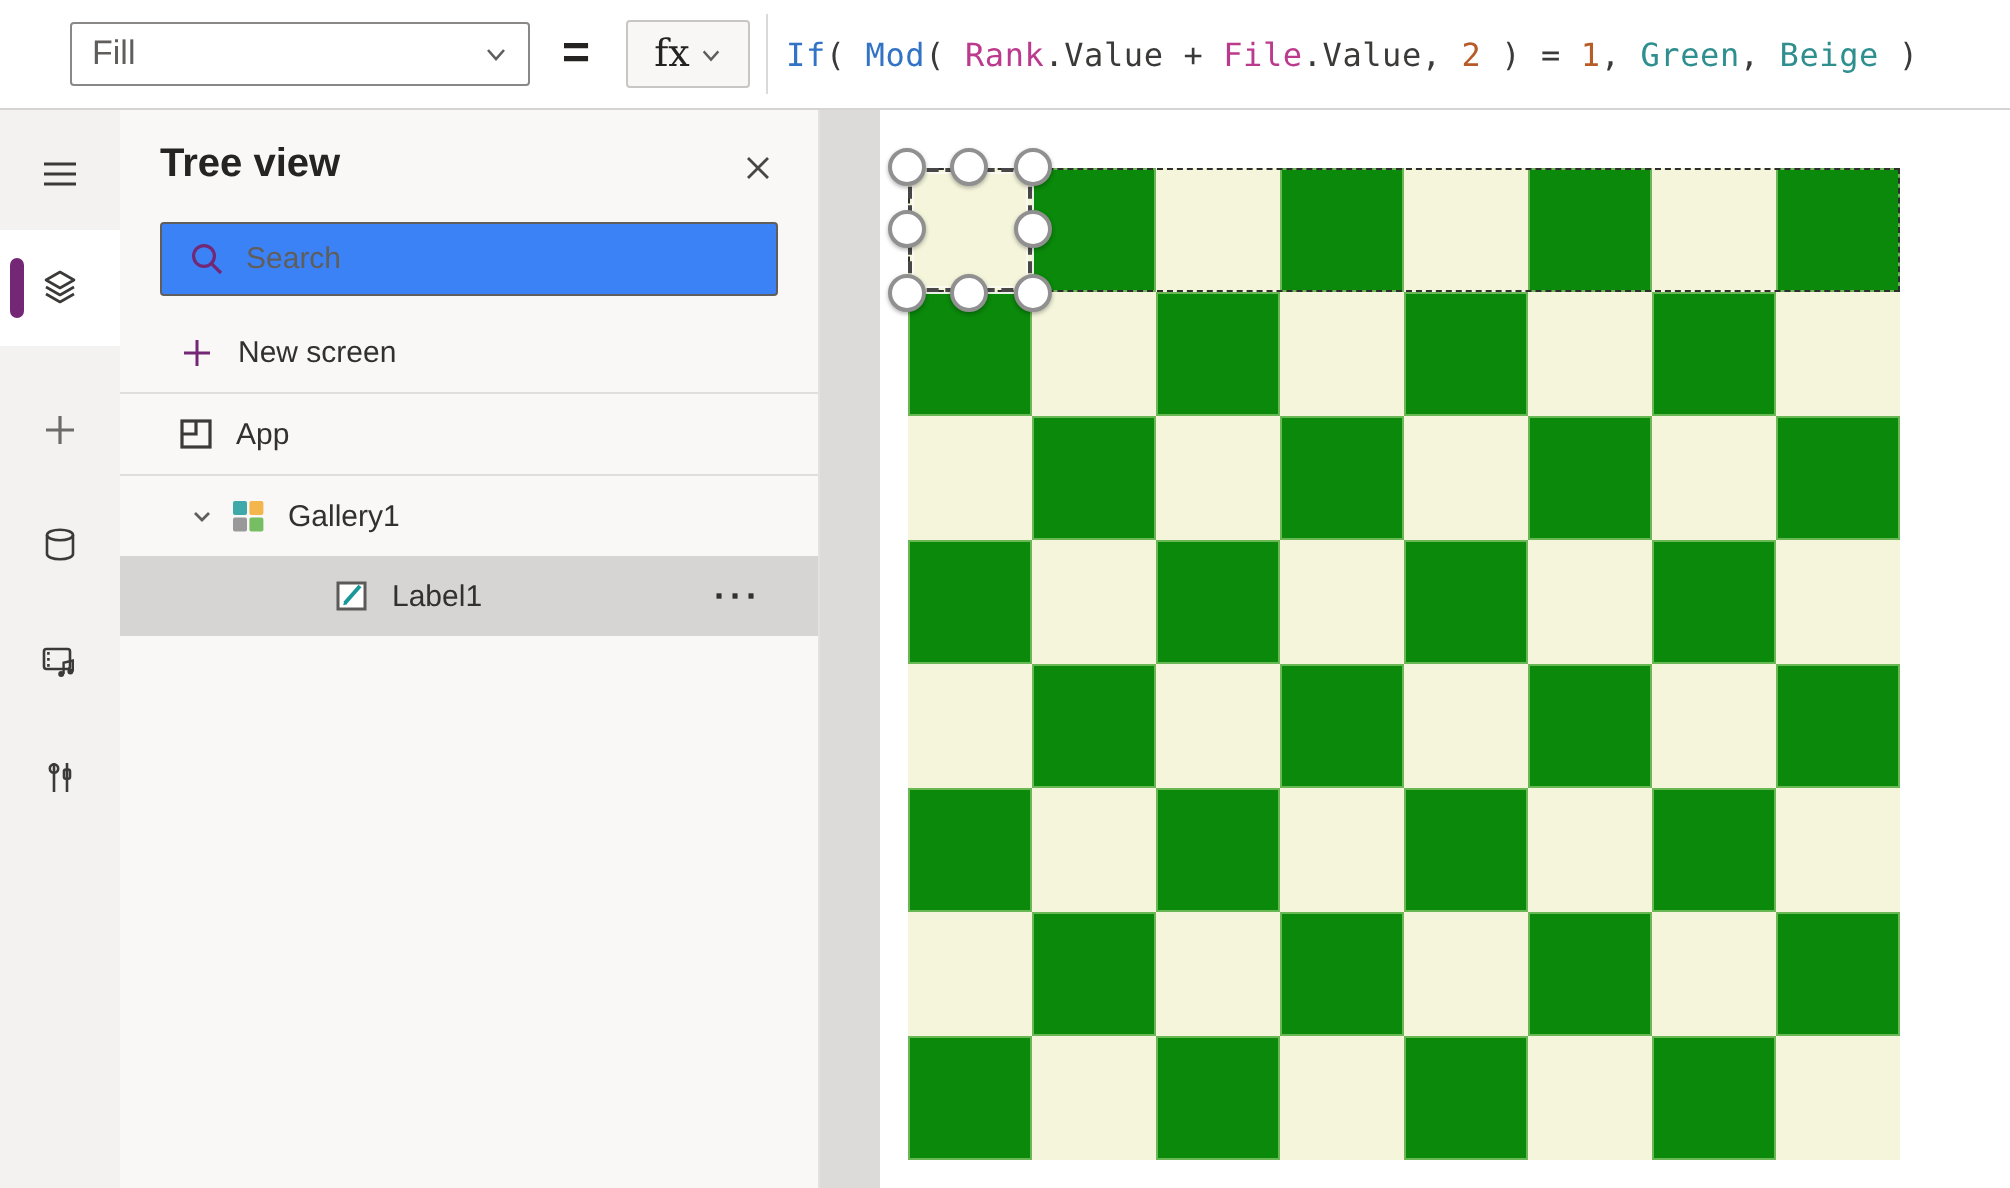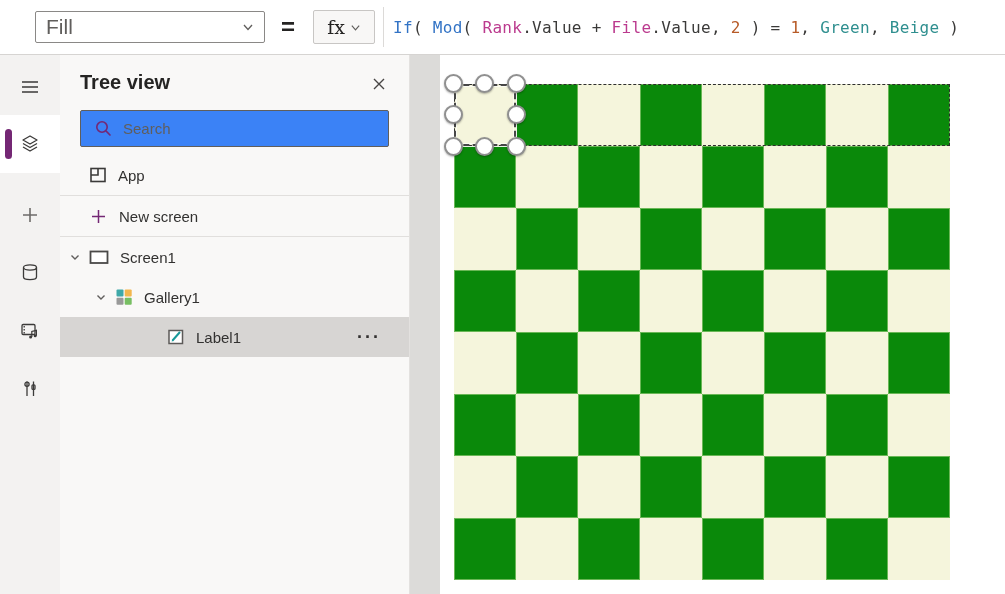--- a/index.html
+++ b/index.html
@@ -5,21 +5,21 @@
   * { margin:0; padding:0; box-sizing:border-box; }
   html,body { width:1005px; height:594px; overflow:hidden; }
   body { font-family:"Liberation Sans", sans-serif; background:#fff; color:#323130; }
   .app { width:1005px; height:594px; display:flex; flex-direction:column; }
 
   
   .topbar { height:55px; flex:0 0 55px; background:#fff; border-bottom:1px solid #d6d4d2;
             display:flex; align-items:center; padding-left:35px; }
   .prop-select { width:230px; height:32px; border:1px solid #8a8886; border-radius:2px;
                  background:#fff; display:flex; align-items:center; justify-content:space-between;
-                 padding:0 10px; color:#605e5c; font-size:21px; cursor:pointer; }
+                 padding:0 10px; color:#605e5c; font-size:17px; cursor:pointer; }
   .equals { margin:0 18px 0 16px; font-size:24px; font-weight:700; color:#242322; }
   .fx-btn { width:62px; height:34px; border:1px solid #c8c6c4; background:#f8f7f6; border-radius:2px;
             display:flex; align-items:center; justify-content:center; gap:5px; cursor:pointer; }
   .fx-glyph { font-family:"DejaVu Serif", serif; font-size:19px; color:#242322; }
   .formula { flex:1; height:40px; margin-left:8px; border-left:1px solid #dcdad8;
              display:flex; align-items:center; padding-left:9px; white-space:pre; overflow:hidden;
              font-family:"DejaVu Sans Mono", monospace; font-size:16px; letter-spacing:.3px; }
   .tok-plain    { color:#3b3a39; }
   .tok-function { color:var(--c-func); }
   .tok-identifier { color:var(--c-ident); }
@@ -167,44 +167,35 @@
       <div class="search-wrap">
         <span class="search-icon">
           <svg width="19" height="19" viewBox="0 0 19 19" fill="none" stroke="#742774" stroke-width="1.6">
               <circle cx="8" cy="8" r="5.2"></circle>
               <path d="M11.9 11.9 L16.5 16.5"></path>
             </svg>
         </span>
         <input class="search-input" type="text" placeholder="Search" style="">
       </div>
 
+      <div class="trow row-newscreen">
+        <svg width="17" height="17" viewBox="0 0 17 17" fill="none" stroke="#742774" stroke-width="1.5">
+            <path d="M8.5 2 V15 M2 8.5 H15"></path>
+          </svg>
+        <span class="tlabel">New screen</span>
+      </div>
+
       <div class="trow row-app">
         <svg width="20" height="20" viewBox="0 0 20 20" fill="none" stroke="#3b3a39" stroke-width="1.6">
             <rect x="3" y="3.5" width="14" height="13"></rect>
             <path d="M10 3.5 V10 H3"></path>
           </svg>
         <span class="tlabel">App</span>
       </div>
 
-      <div class="trow row-newscreen">
-        <svg width="17" height="17" viewBox="0 0 17 17" fill="none" stroke="#742774" stroke-width="1.5">
-            <path d="M8.5 2 V15 M2 8.5 H15"></path>
-          </svg>
-        <span class="tlabel">New screen</span>
-      </div>
-
-      <div class="trow row-screen">
-        <svg class="chev" width="14" height="14" viewBox="0 0 14 14" fill="none" stroke="#605e5c" stroke-width="1.4">
-            <path d="M3.5 5.5 L7 9 L10.5 5.5"></path>
-          </svg>
-        <svg width="22" height="20" viewBox="0 0 22 20" fill="#fff" stroke="#4a4948" stroke-width="1.8">
-            <rect x="2.5" y="4.5" width="17" height="11.5"></rect>
-          </svg>
-        <span class="tlabel">Screen1</span>
-      </div>
 
       <div class="trow row-g1">
         <svg class="chev" width="14" height="14" viewBox="0 0 14 14" fill="none" stroke="#605e5c" stroke-width="1.4">
             <path d="M3.5 5.5 L7 9 L10.5 5.5"></path>
           </svg>
         <svg width="20" height="20" viewBox="0 0 20 20">
           <rect x="2.5" y="2.5" width="7" height="7" rx="1" fill="#3fa8a8"></rect>
             <rect x="10.7" y="2.5" width="7" height="7" rx="1" fill="#f3b64d"></rect>
           <rect x="2.5" y="10.7" width="7" height="7" rx="1" fill="#999999"></rect>
             <rect x="10.7" y="10.7" width="7" height="7" rx="1" fill="#77be62"></rect>

